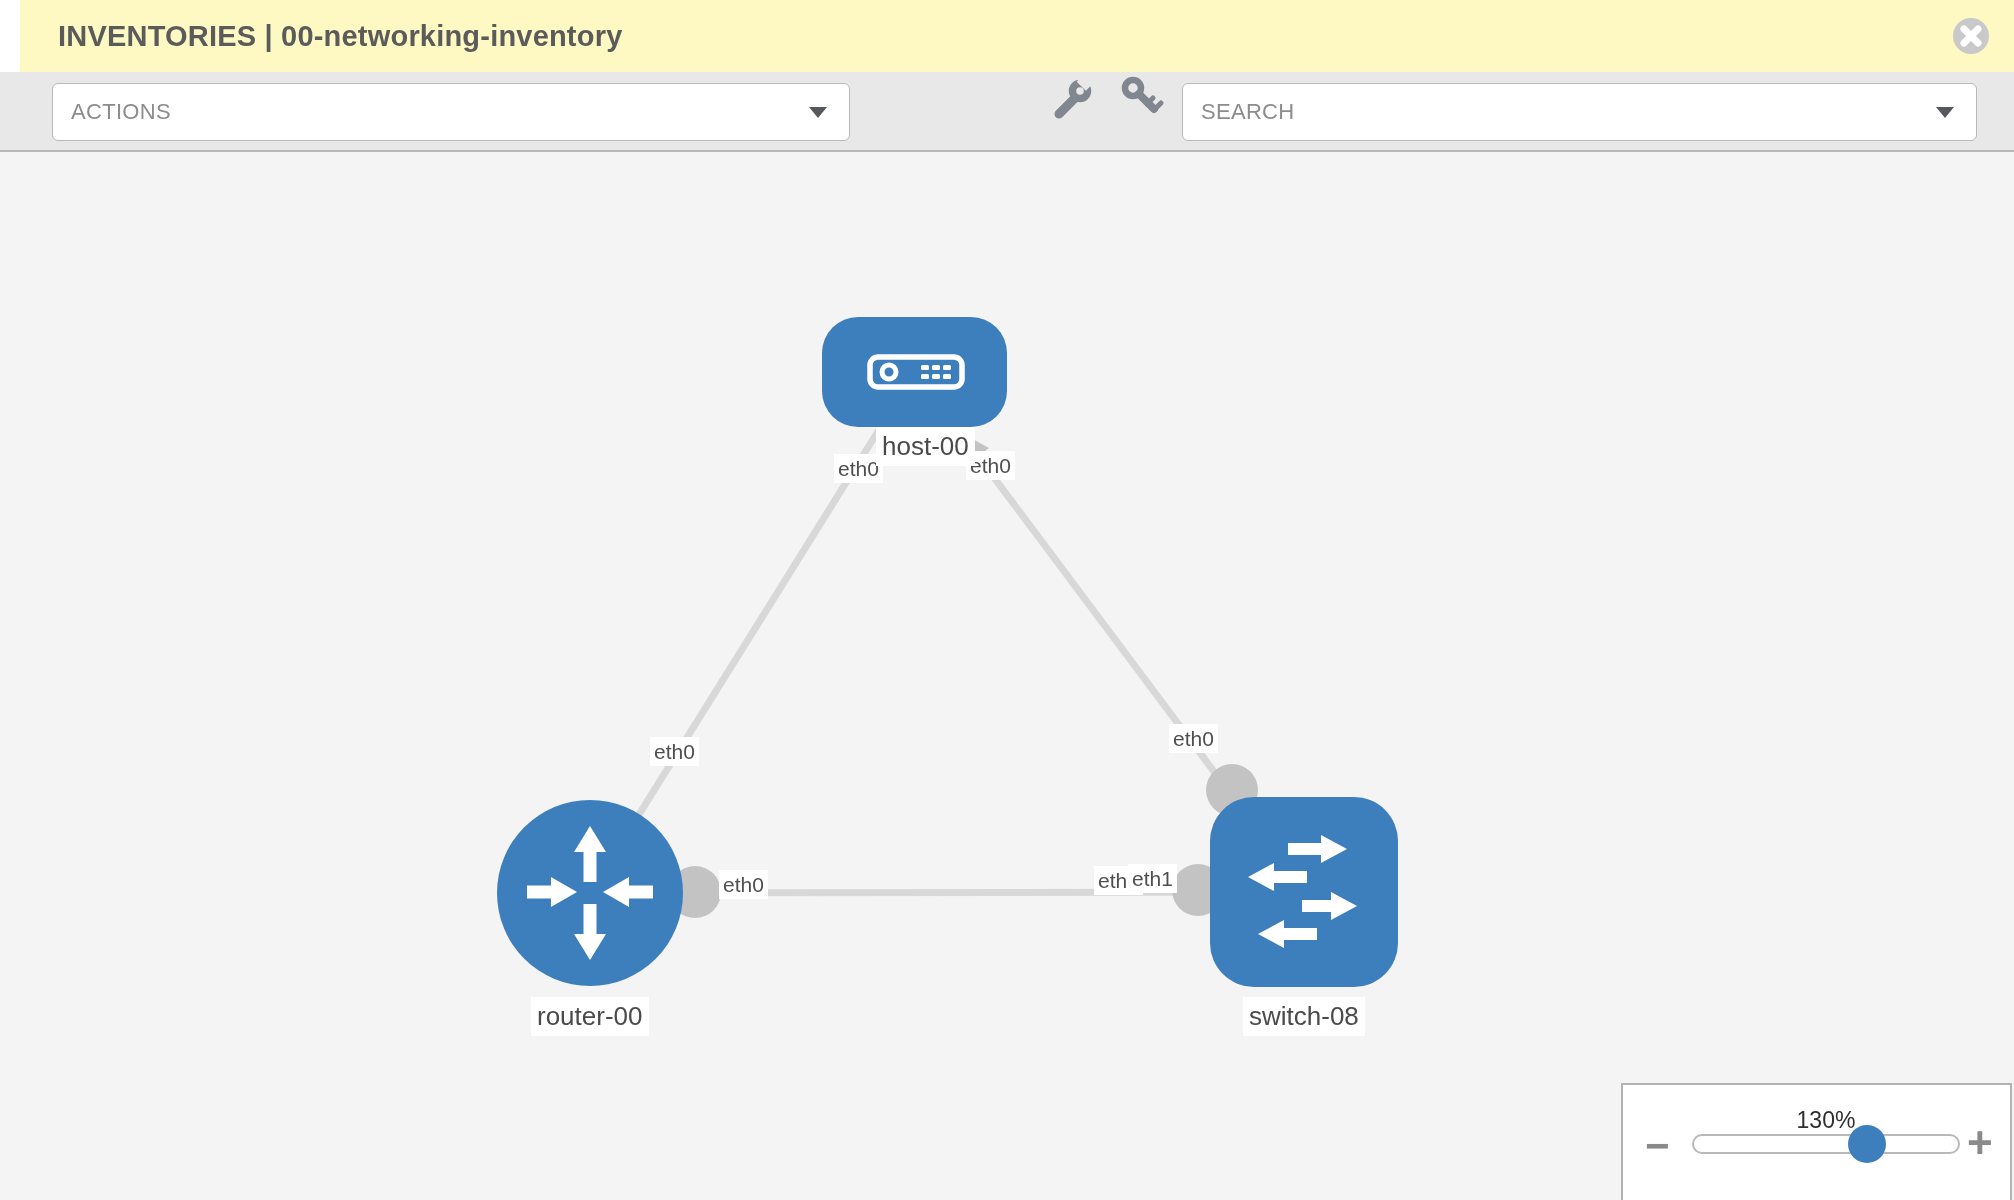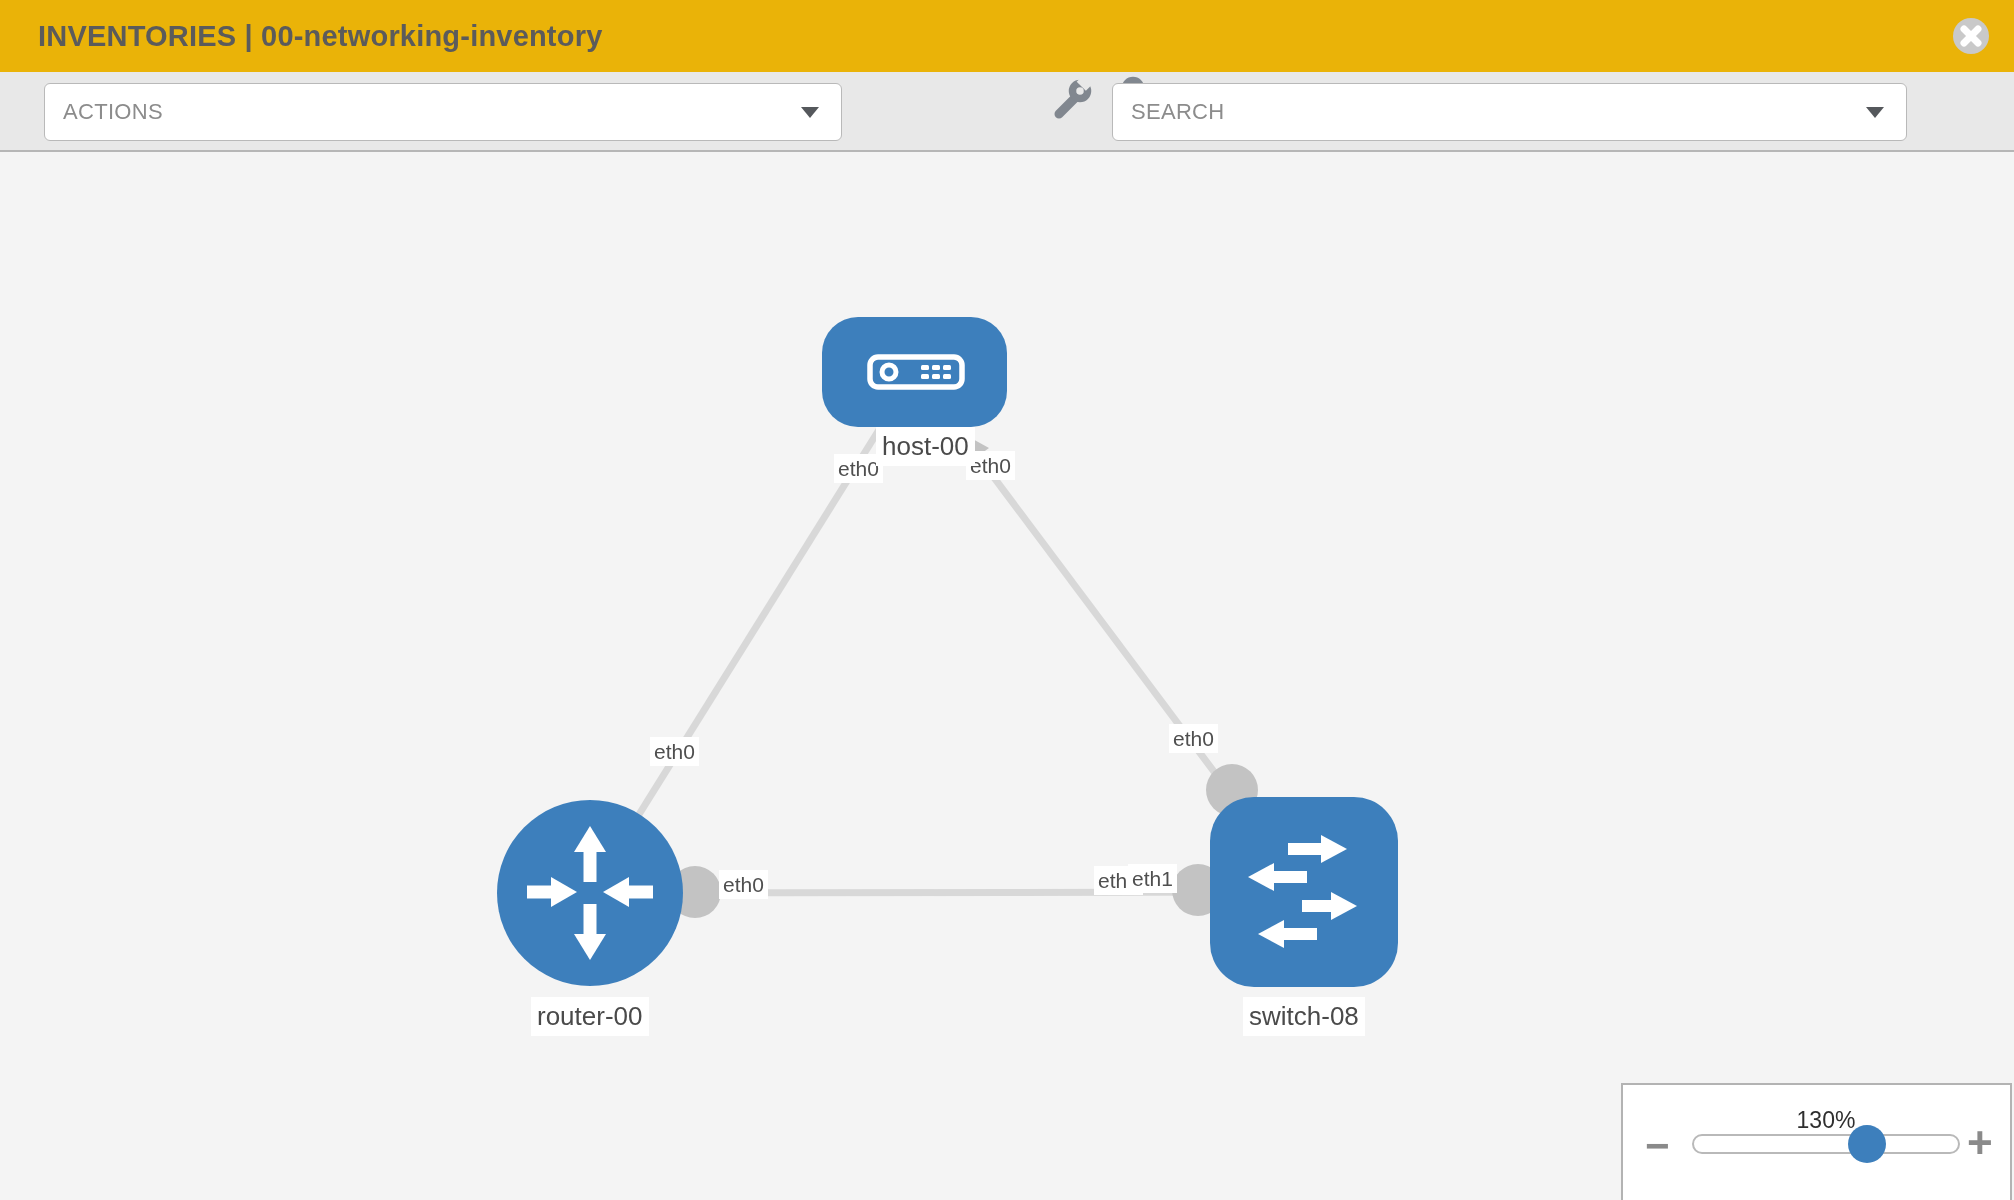--- a/index.html
+++ b/index.html
@@ -2,21 +2,21 @@
 <html><head>
 <meta charset="utf-8">
 <style>
   html,body{margin:0;padding:0;}
   body{
     width:2014px;height:1200px;overflow:hidden;background:#ffffff;
     font-family:"Liberation Sans",sans-serif;
     -webkit-font-smoothing:antialiased;
   }
   
-  .header{position:relative;height:72px;background:#eab308;}
+  .header{position:relative;height:72px;background:#fef9c3;margin-left:20px;}
   .page-title{
     position:absolute;left:38px;top:50%;transform:translateY(-50%);
     font-size:29px;font-weight:700;color:#5b5b5b;letter-spacing:.2px;
   }
   .close-btn{position:absolute;right:24px;top:17px;width:38px;height:38px;cursor:pointer;}
   
   .toolbar{
     position:relative;height:80px;background:#e8e8e8;
     border-bottom:2px solid #b6b6b6;box-sizing:border-box;
   }
@@ -24,22 +24,22 @@
     position:absolute;top:11px;height:58px;background:#ffffff;
     border:1px solid #b9b9b9;border-radius:6px;box-sizing:border-box;
     display:flex;align-items:center;justify-content:space-between;
     padding:0 22px 0 18px;cursor:pointer;
   }
   .select-box .select-label{font-size:22px;color:#8c8c8c;letter-spacing:.3px;}
   .caret{
     width:0;height:0;border-left:9px solid transparent;border-right:9px solid transparent;
     border-top:11px solid #55585c;
   }
-  .select-actions{left:44px;width:798px;}
-  .select-search{left:1112px;width:795px;}
+  .select-actions{left:52px;width:798px;}
+  .select-search{left:1182px;width:795px;}
   .tool-icon{position:absolute;top:0;cursor:pointer;}
   .tool-icon.wrench{left:1046px;}
   .tool-icon.key{left:1112px;}
   
   .canvas{
     position:relative;height:1048px;background:#f4f4f4;overflow:hidden;
   }
   .topo-svg{position:absolute;left:0;top:0;}
   .node-label{
     position:absolute;background:#ffffff;color:#4a4a4a;

